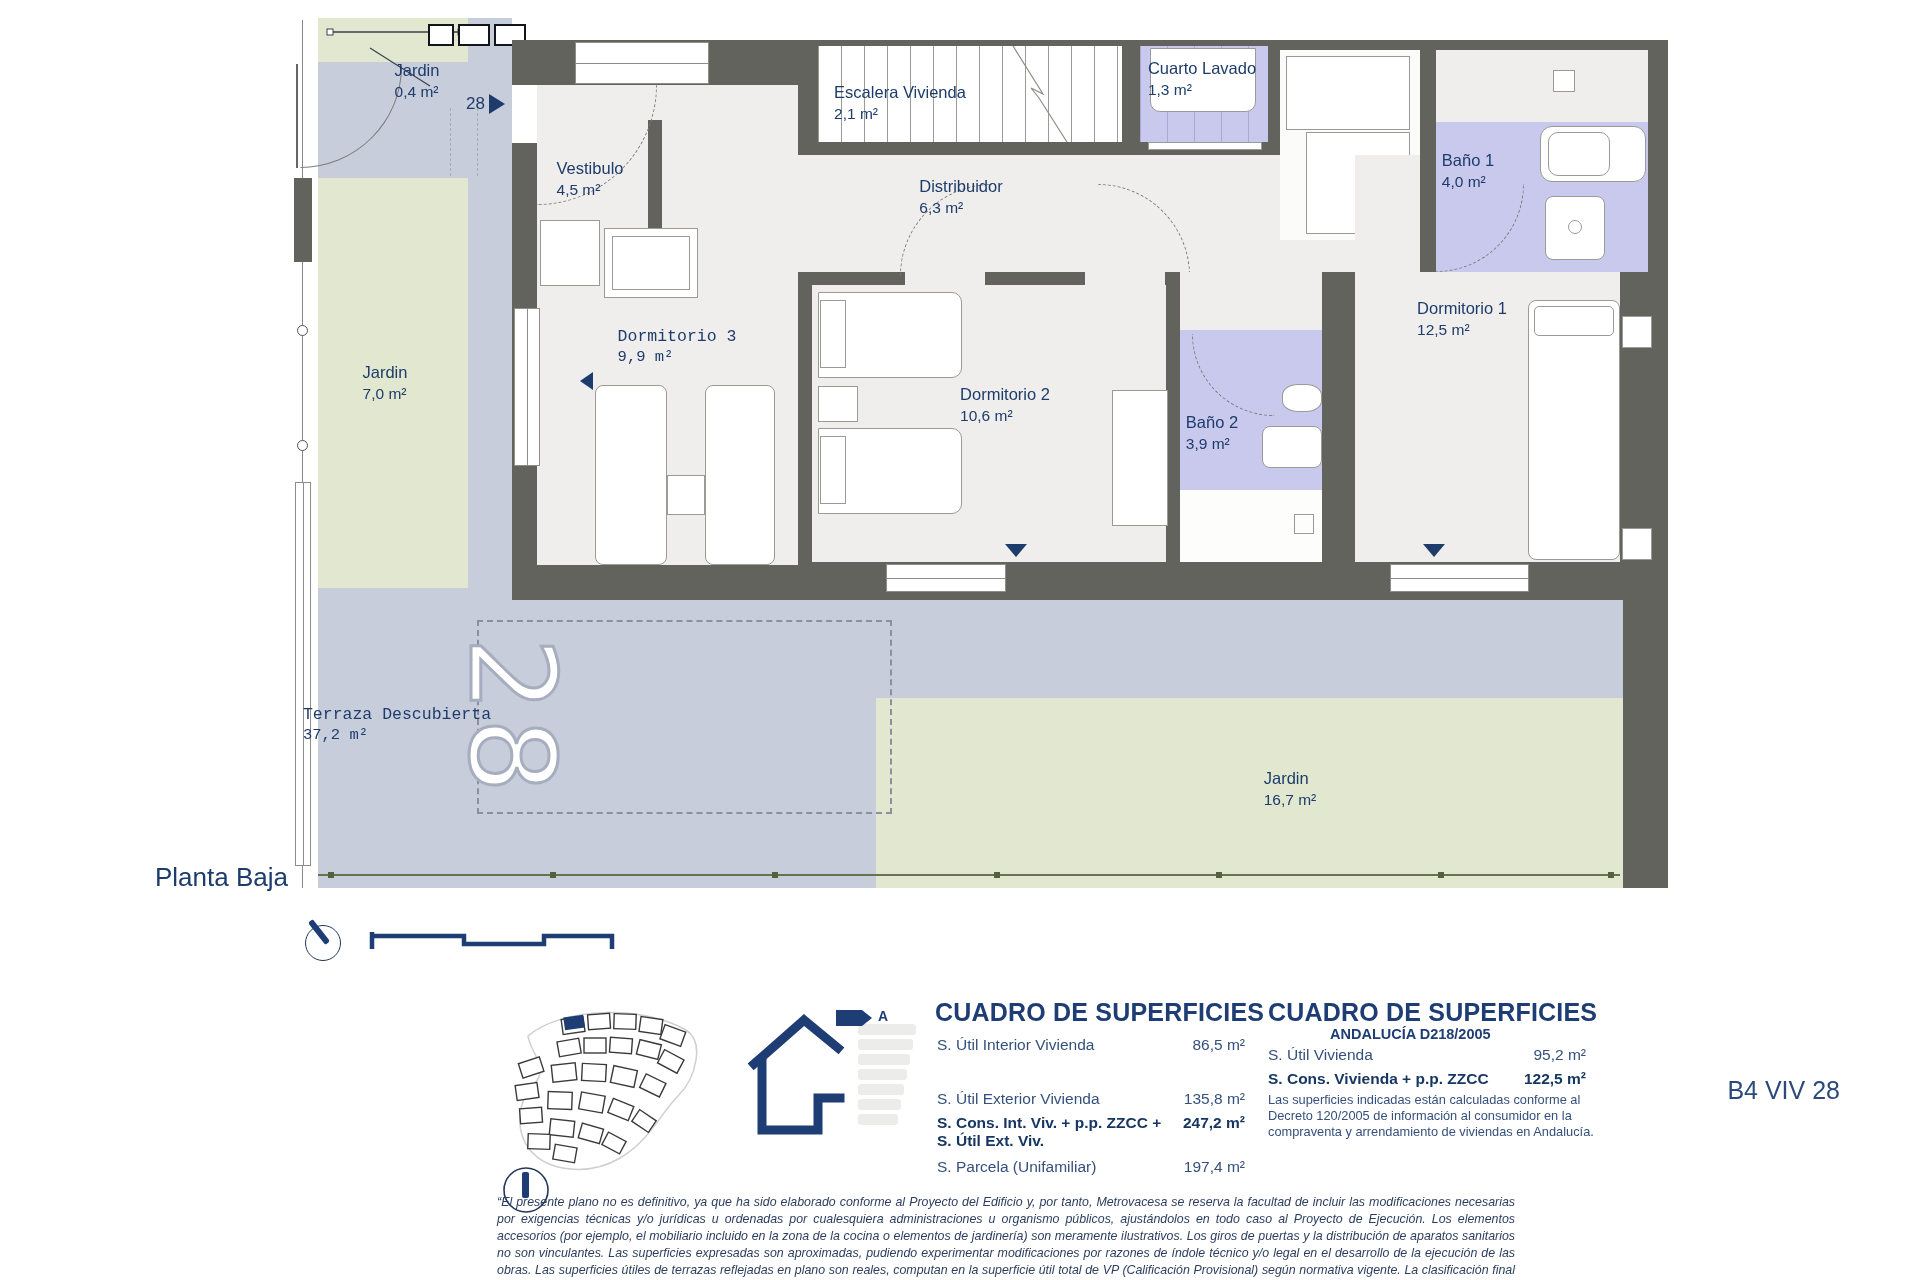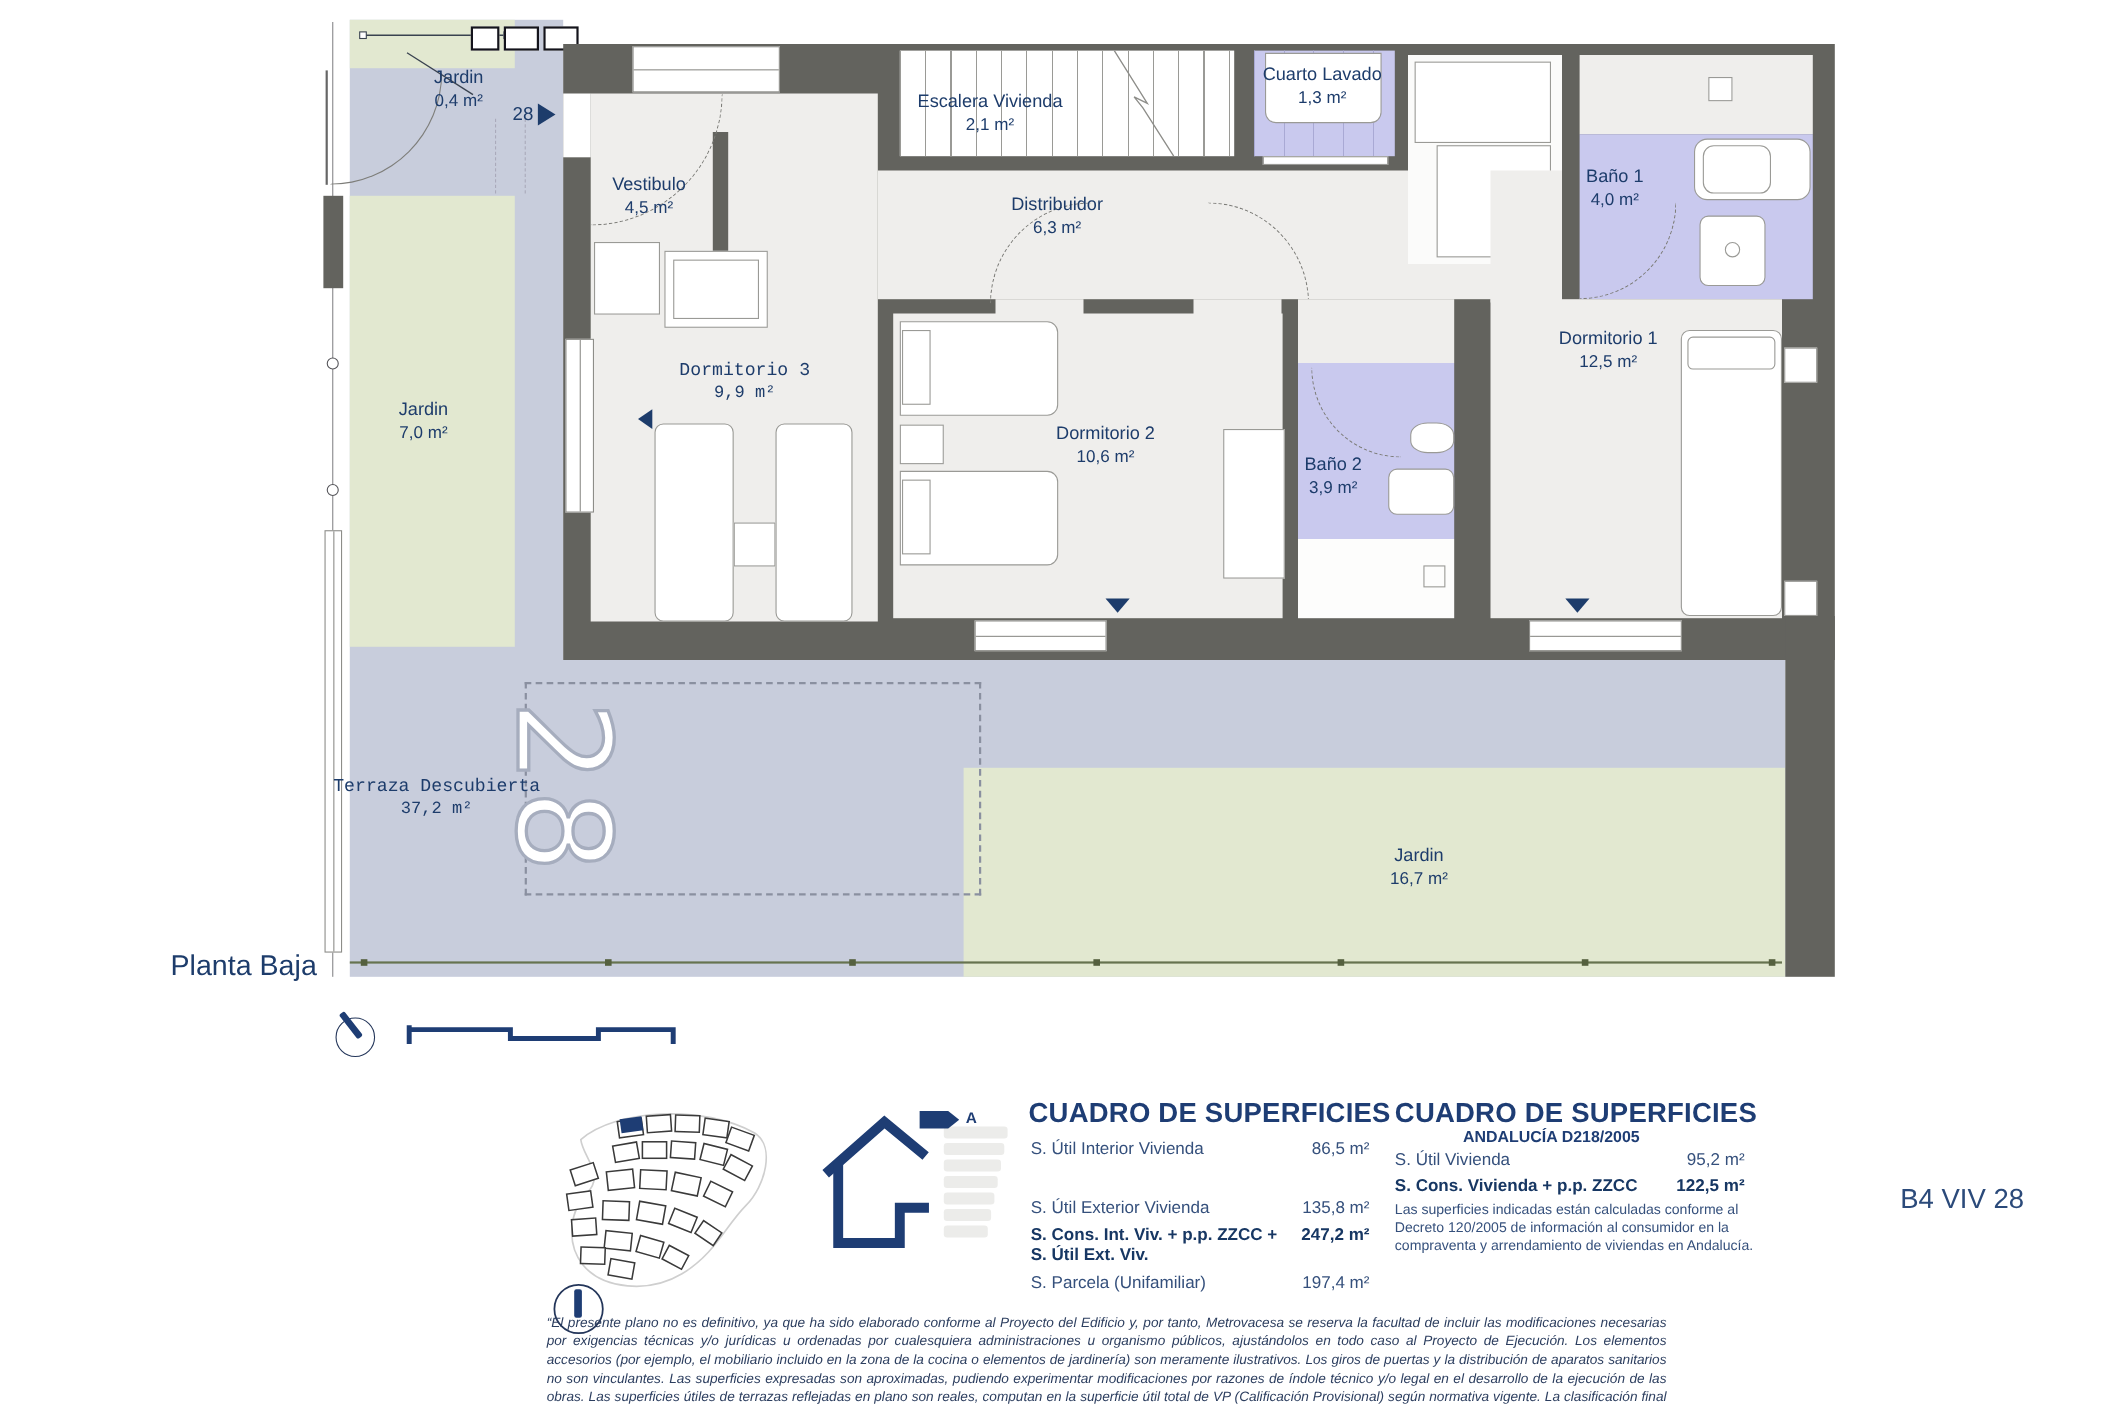--- a/index.html
+++ b/index.html
@@ -6,21 +6,21 @@
   #canvas{position:relative;width:1920px;height:1280px;background:#fff;overflow:hidden;
           font-family:"Liberation Sans",sans-serif;}
   .abs{position:absolute;}
   
   .wall{background:#63635e;}
   .room{background:#efeeec;}
   .bath{background:#c9c9ee;}
   .terr{background:#c8cddc;}
   .gard{background:#e2e8d0;}
   
-  .rlabel{position:absolute;transform:translateX(-50%);text-align:center;color:#1d3c6b;
+  .rlabel{position:absolute;transform:translateX(-50%);color:#1d3c6b;
           font-size:16.5px;line-height:21px;white-space:nowrap;}
   .rlabel .a{font-size:15.5px;}
   
   .furn{position:absolute;background:#fff;border:1px solid #9a9a96;}
   .outline{position:absolute;background:transparent;border:1px solid #9a9a96;}
   
   .arc{position:absolute;border:1.4px dashed #7d7d79;}
   .arc-br{border-color:transparent #7d7d79 #7d7d79 transparent;border-radius:0 0 100% 0;}
   .arc-bl{border-color:transparent transparent #7d7d79 #7d7d79;border-radius:0 0 0 100%;}
   .arc-tl{border-color:#7d7d79 transparent transparent #7d7d79;border-radius:100% 0 0 0;}

